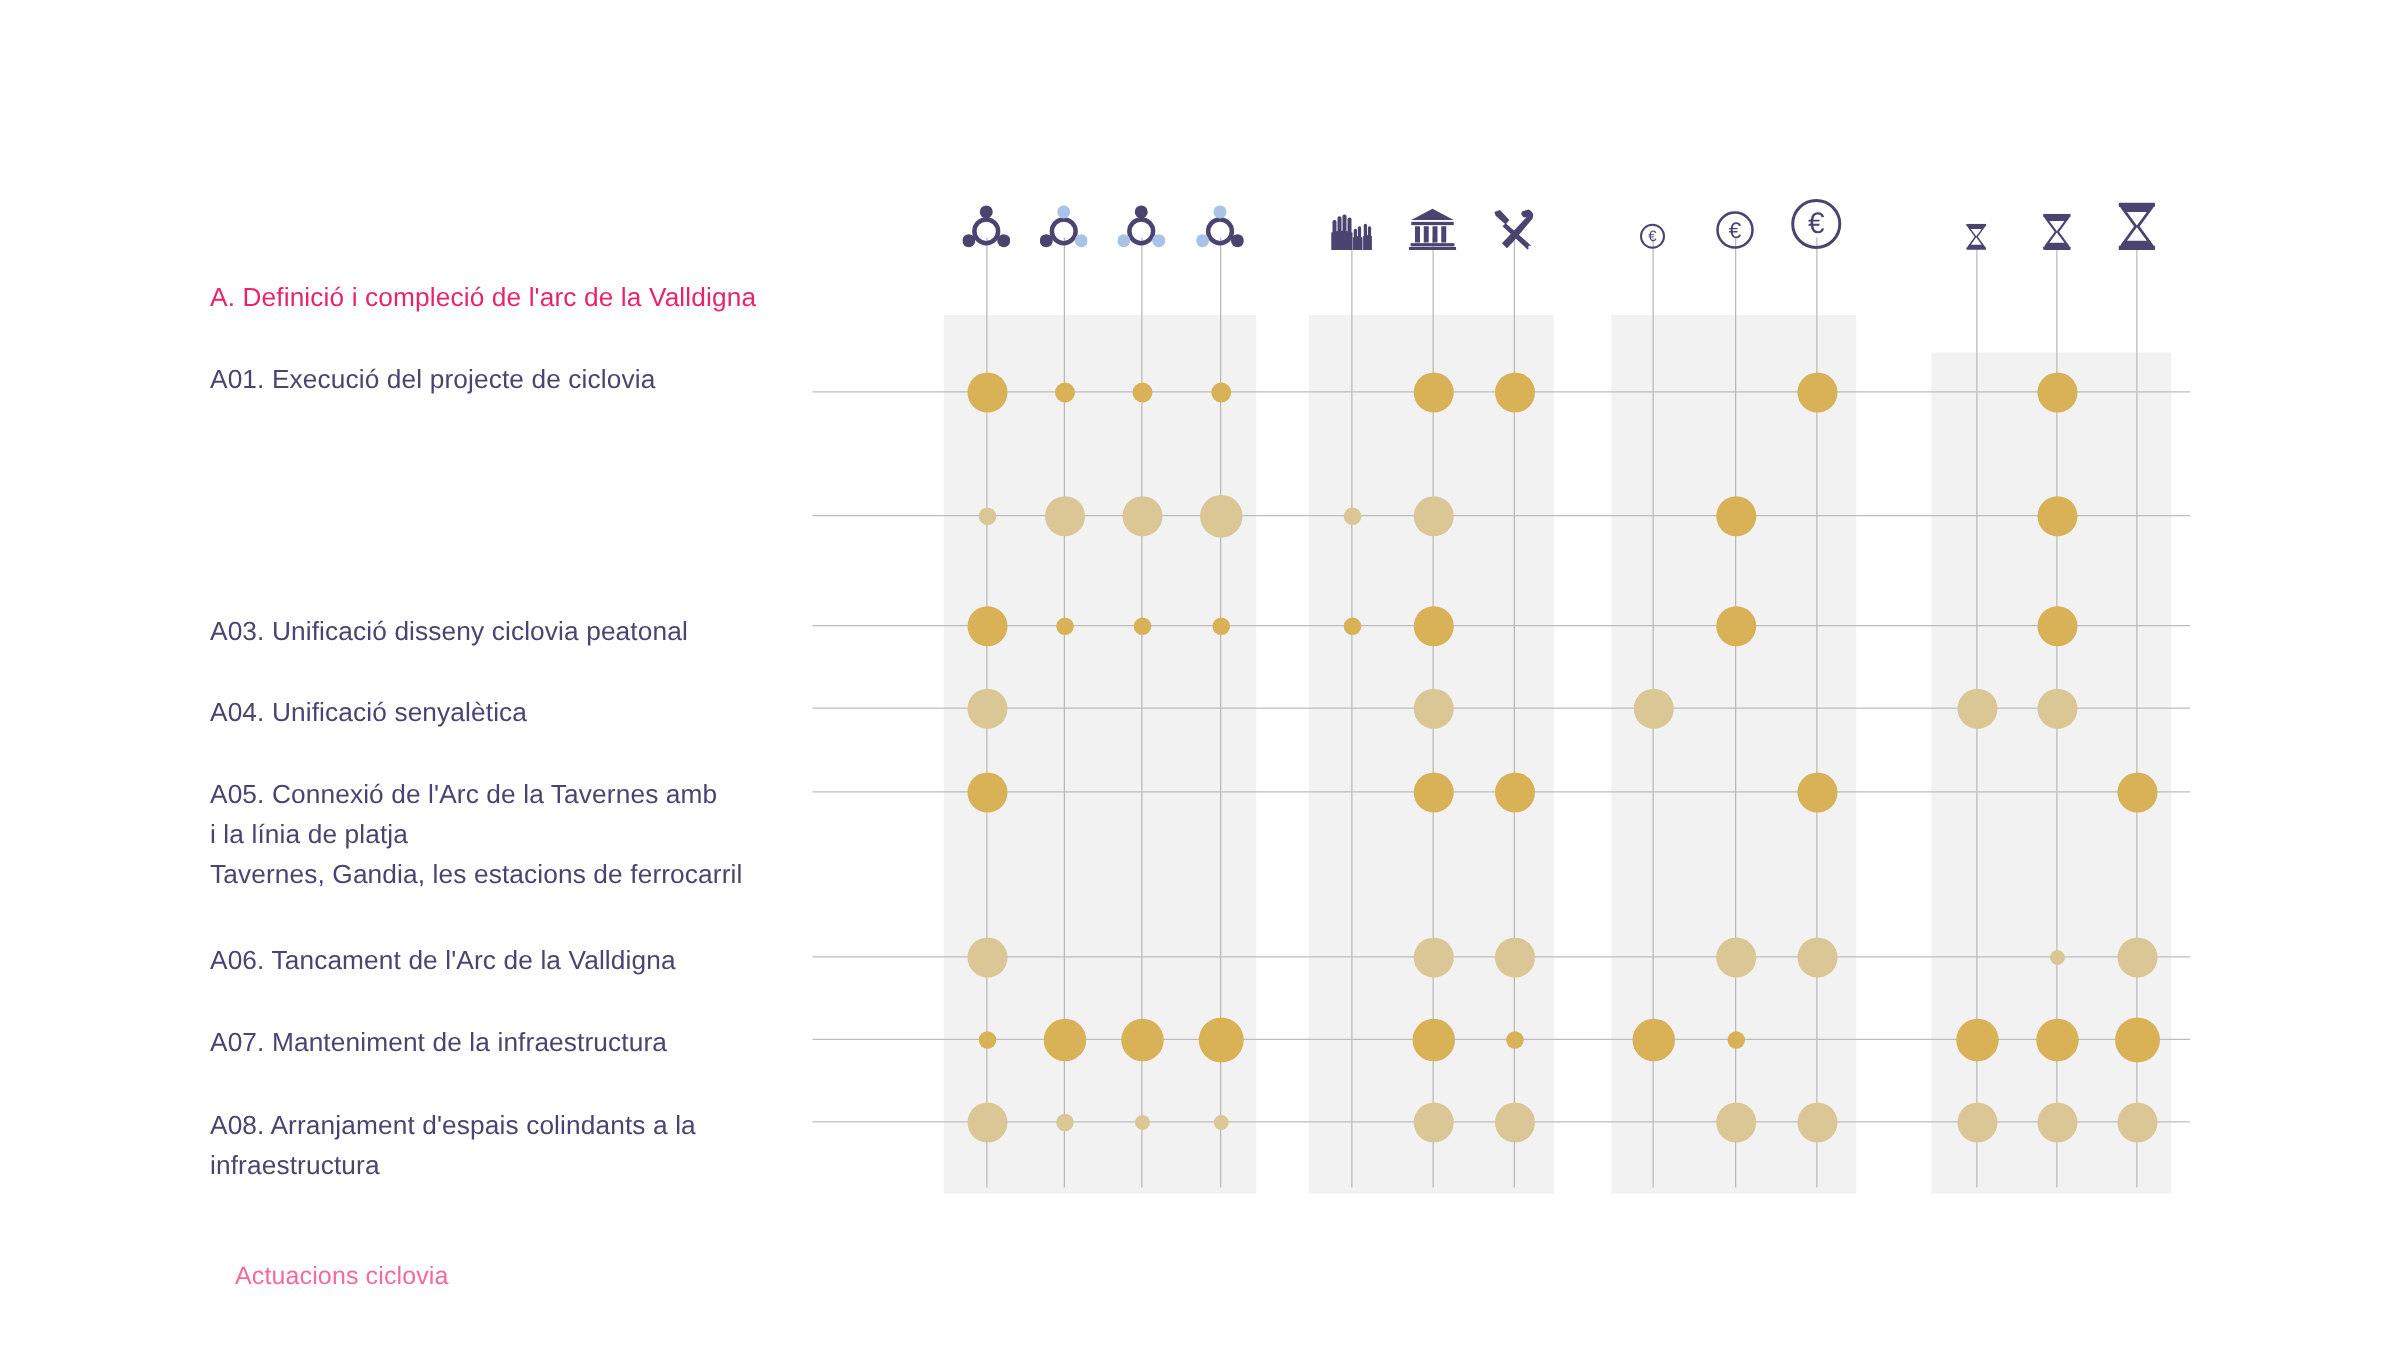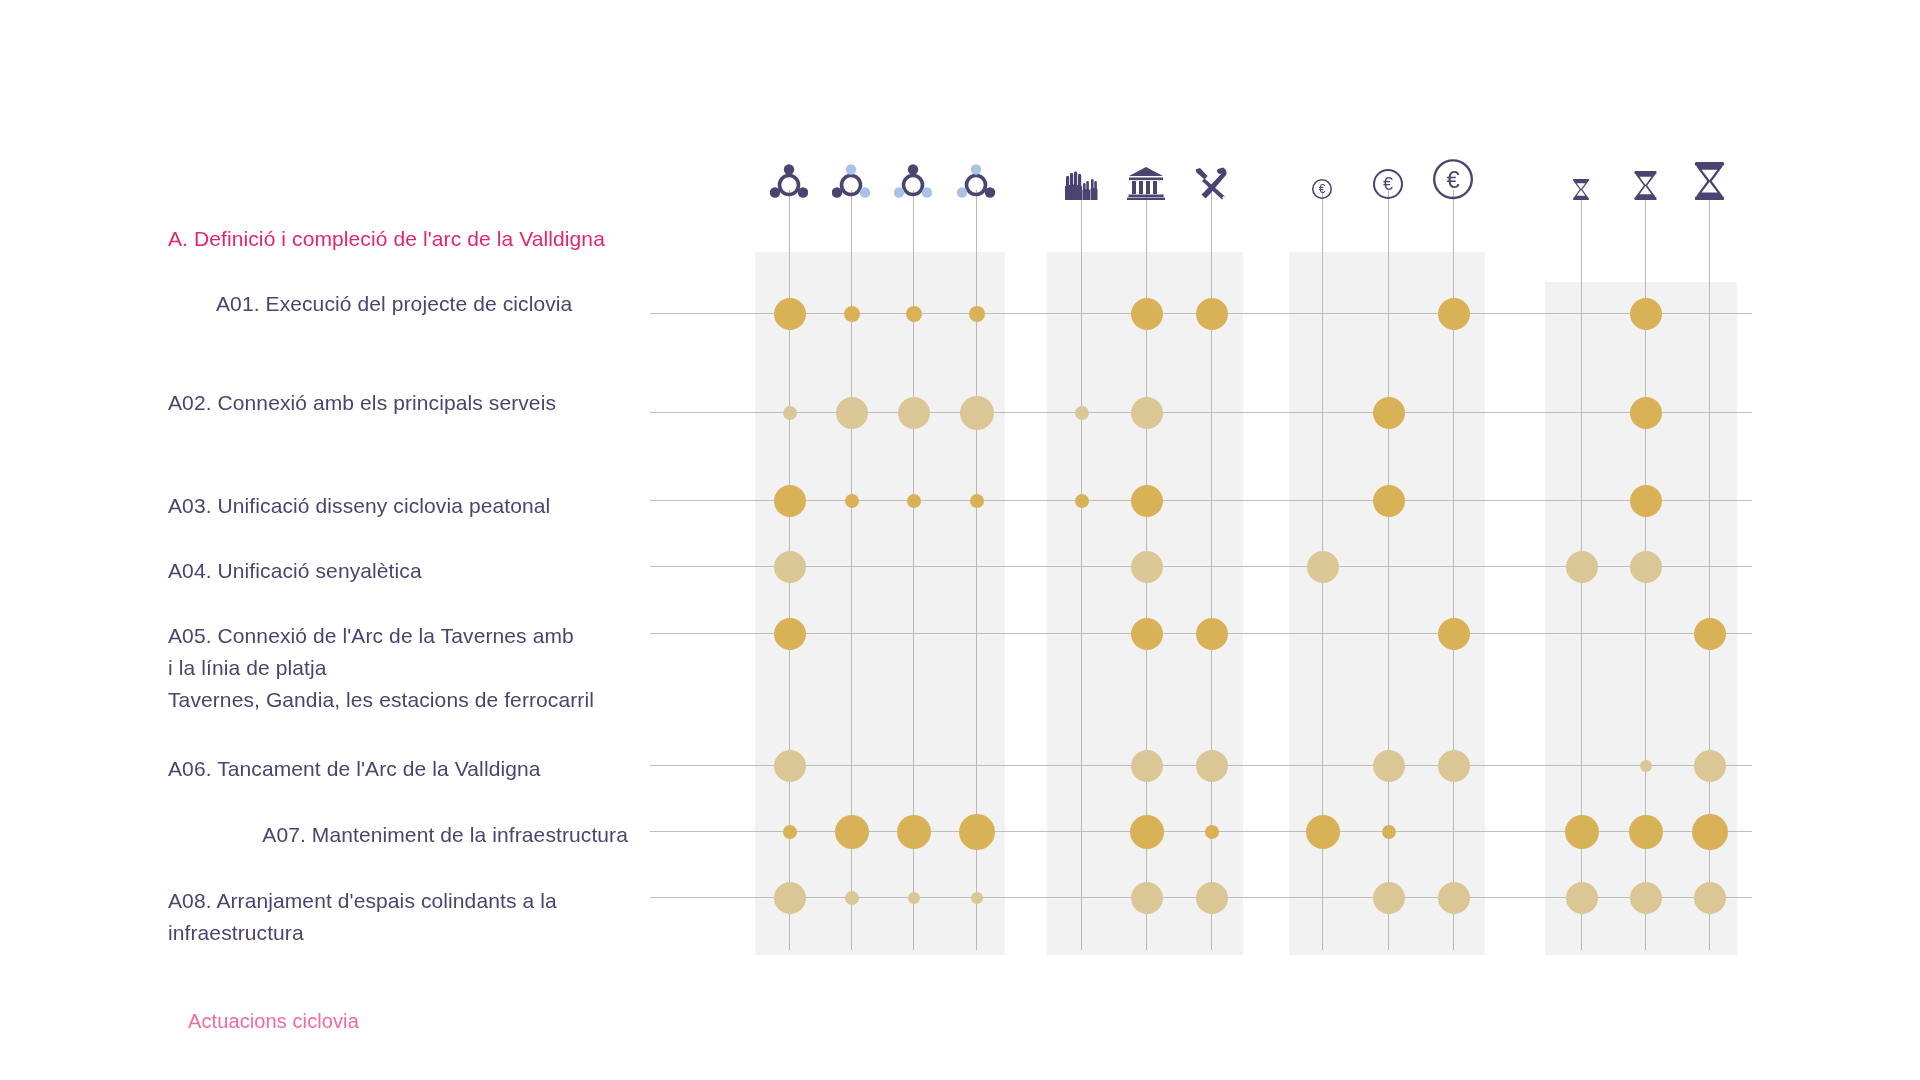--- a/index.html
+++ b/index.html
@@ -337,41 +337,40 @@
       <div class="dot" style="left: 1146.5px; top: 897.5px; width: 32px; height: 32px; background: rgb(218, 199, 149);"></div>
       <div class="dot" style="left: 1211.5px; top: 897.5px; width: 32px; height: 32px; background: rgb(218, 199, 149);"></div>
       <div class="dot" style="left: 1388.5px; top: 897.5px; width: 32px; height: 32px; background: rgb(218, 199, 149);"></div>
       <div class="dot" style="left: 1453.5px; top: 897.5px; width: 32px; height: 32px; background: rgb(218, 199, 149);"></div>
       <div class="dot" style="left: 1581.5px; top: 897.5px; width: 32px; height: 32px; background: rgb(218, 199, 149);"></div>
       <div class="dot" style="left: 1645.5px; top: 897.5px; width: 32px; height: 32px; background: rgb(218, 199, 149);"></div>
       <div class="dot" style="left: 1709.5px; top: 897.5px; width: 32px; height: 32px; background: rgb(218, 199, 149);"></div>
     </div>
 
   <div id="rowlabels-layer">
-      <div class="row-label" style="left: 168px; top: 288px; width: 460px; color: rgb(76, 68, 112); margin-left: 48px;">
+      <div class="row-label" style="left: 168px; top: 288px; width: 460px; color: rgb(76, 68, 112);">
         <div>A01. Execució del projecte de ciclovia</div>
       </div>
       <div class="row-label" style="left: 168px; top: 387px; width: 460px; color: rgb(76, 68, 112);">
-        <div>A02. Connexió amb els principals serveis</div>
       </div>
       <div class="row-label" style="left: 168px; top: 490px; width: 460px; color: rgb(76, 68, 112);">
         <div>A03. Unificació disseny ciclovia peatonal</div>
       </div>
       <div class="row-label" style="left: 168px; top: 555px; width: 460px; color: rgb(76, 68, 112);">
         <div>A04. Unificació senyalètica</div>
       </div>
       <div class="row-label" style="left: 168px; top: 620px; width: 460px; color: rgb(76, 68, 112);">
         <div>A05. Connexió de l'Arc de la Tavernes amb</div>
         <div>i la línia de platja</div>
         <div>Tavernes, Gandia, les estacions de ferrocarril</div>
       </div>
       <div class="row-label" style="left: 168px; top: 753px; width: 460px; color: rgb(76, 68, 112);">
         <div>A06. Tancament de l'Arc de la Valldigna</div>
       </div>
-      <div class="row-label" style="left: 168px; top: 819px; width: 460px; color: rgb(76, 68, 112); text-align: right;">
+      <div class="row-label" style="left: 168px; top: 819px; width: 460px; color: rgb(76, 68, 112);">
         <div>A07. Manteniment de la infraestructura</div>
       </div>
       <div class="row-label" style="left: 168px; top: 885px; width: 460px; color: rgb(76, 68, 112);">
         <div>A08. Arranjament d'espais colindants a la</div>
         <div>infraestructura</div>
       </div>
     </div>
 
   <div class="section-title" style="left:168px; top:224px; width:470px;">A. Definició i compleció de l'arc de la Valldigna</div>
 

